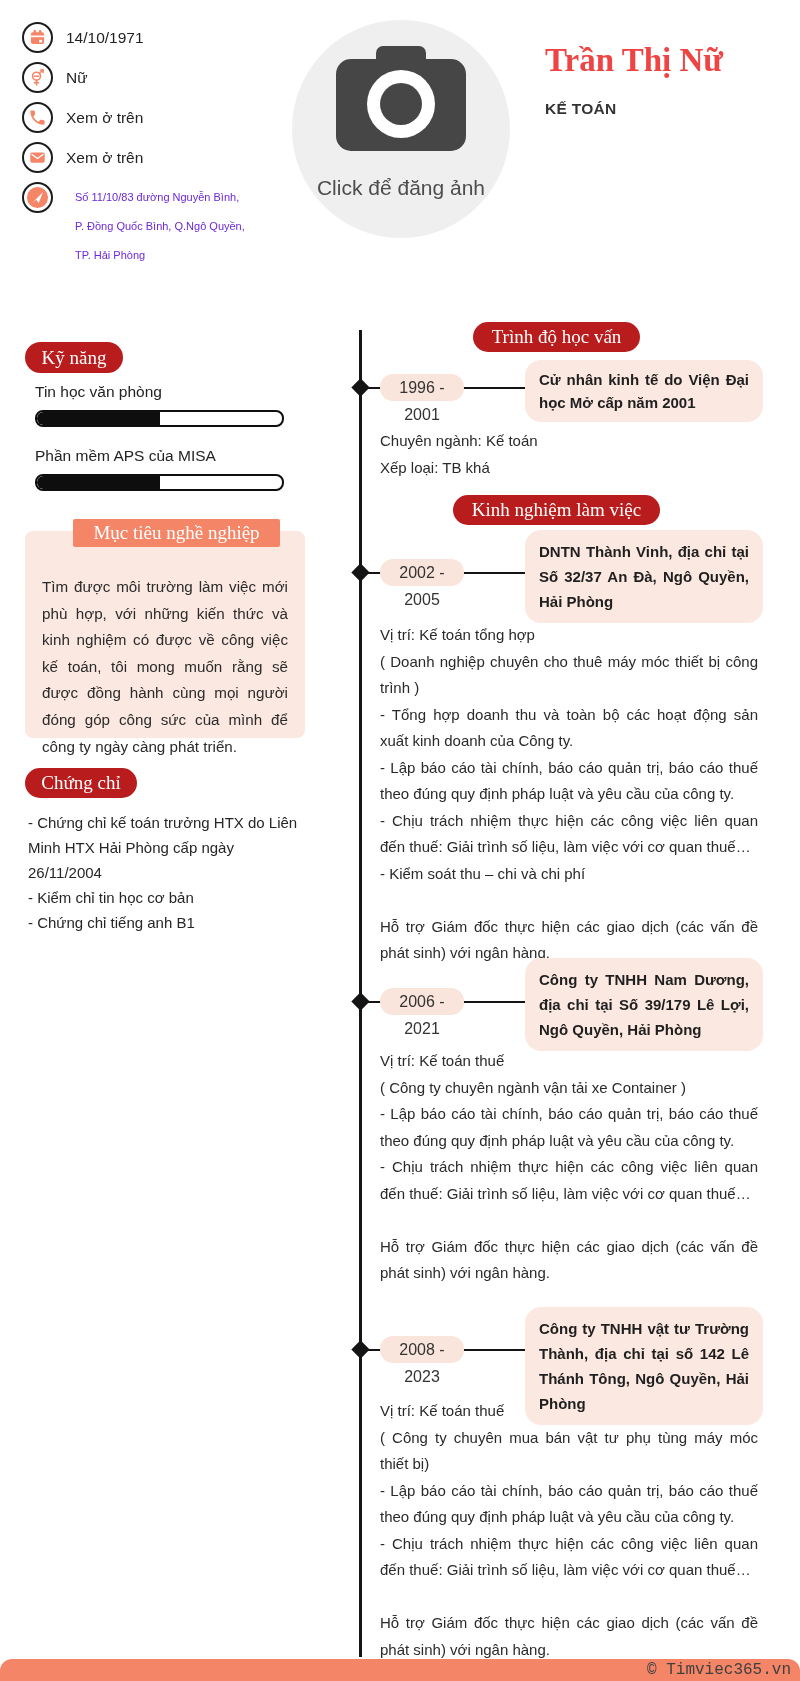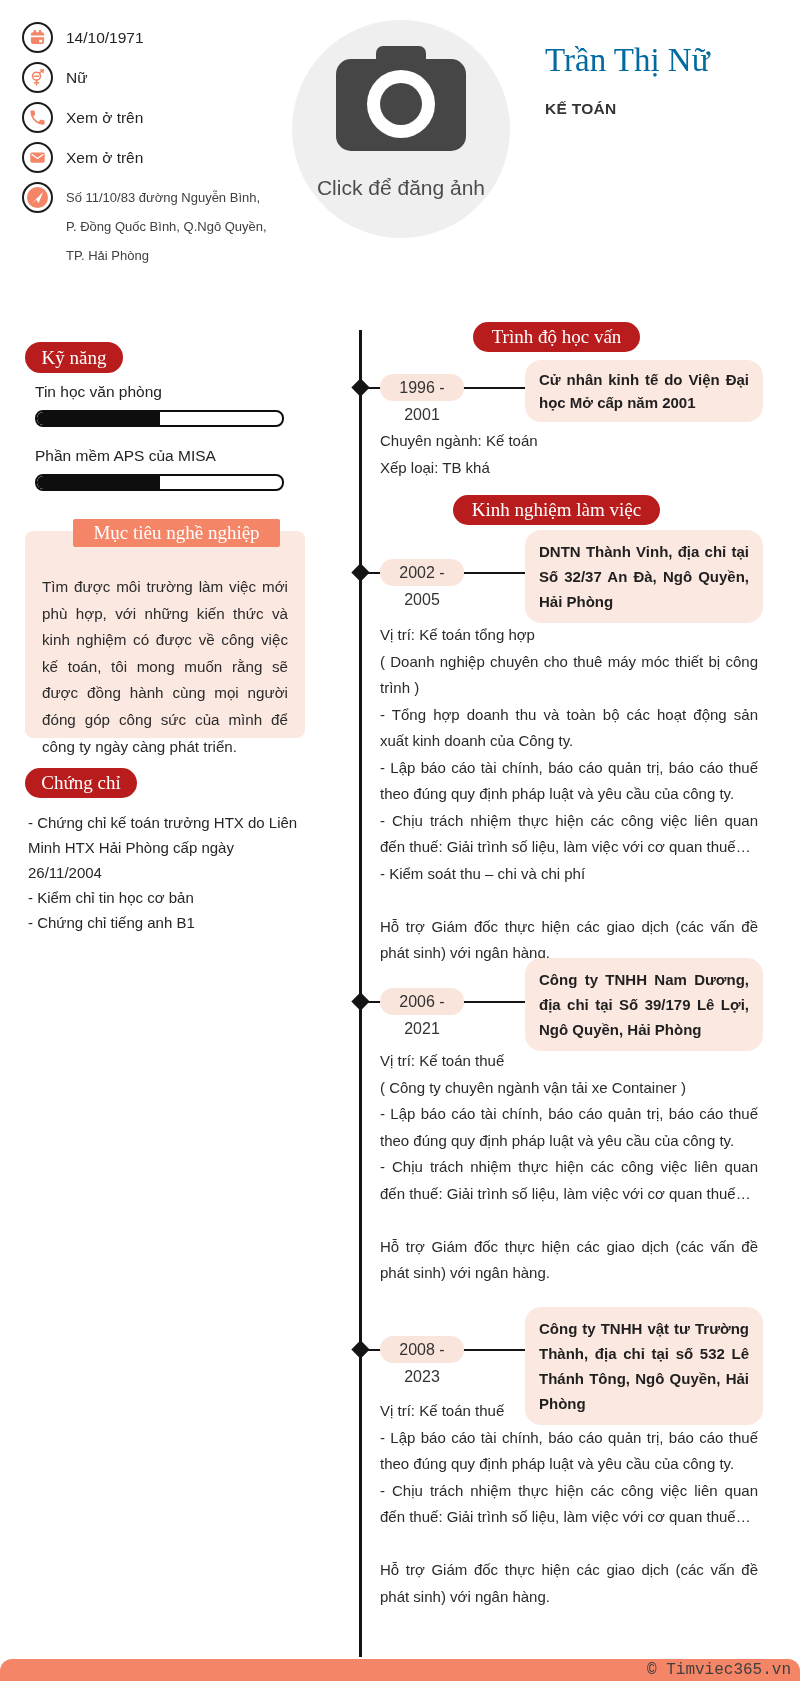--- a/index.html
+++ b/index.html
@@ -5,28 +5,28 @@
   html,body{margin:0;padding:0;background:#fff;}
   #page{position:relative;width:800px;height:1681px;background:#fff;overflow:hidden;
         font-family:"Liberation Sans","DejaVu Sans",sans-serif;color:#242424;}
   .abs{position:absolute;}
 
   
   .contact-row{display:flex;align-items:flex-start;margin-bottom:9px;}
   .cicon{width:31px;height:31px;border:2.5px solid #1c1c1c;border-radius:50%;
          box-sizing:border-box;display:flex;align-items:center;justify-content:center;flex:0 0 auto;}
   .ctext{margin-left:13px;font-size:15.5px;line-height:31px;color:#232323;}
-  .caddr{margin-left:13px;font-size:13px;line-height:29px;color:#404040;padding-top:1px;}
+  .caddr{margin-left:22px;font-size:11px;line-height:29px;color:#6d28d9;padding-top:1px;}
 
   
   .photo{width:218px;height:218px;border-radius:50%;background:#EFEFEF;}
   .photo-caption{width:218px;text-align:center;font-size:21px;color:#4d4d4d;}
 
-  .cv-name{font-family:"Liberation Serif","DejaVu Serif",serif;font-weight:normal;
-           font-size:33px;color:#0369a1;line-height:40px;}
+  .cv-name{font-family:"Liberation Serif","DejaVu Serif",serif;font-weight:bold;
+           font-size:33px;color:#ef4444;line-height:40px;}
   .cv-title{font-size:15.5px;font-weight:bold;color:#333;letter-spacing:.3px;}
 
   
   .pill{background:#b91c1c;color:#fff;font-family:"Liberation Serif","DejaVu Serif",serif;
         font-size:19px;text-align:center;border-radius:16px;}
   .hdr-rect{background:#F48567;color:#fff;font-family:"Liberation Serif","DejaVu Serif",serif;
         font-size:19px;text-align:center;border-radius:2px;}
 
   
   .skill-label{font-size:15.5px;color:#232323;}
@@ -192,24 +192,25 @@
       <p>( Công ty chuyên ngành vận tải xe Container )</p>
       <p>- Lập báo cáo tài chính, báo cáo quản trị, báo cáo thuế theo đúng quy định pháp luật và yêu cầu của công ty.</p>
       <p>- Chịu trách nhiệm thực hiện các công việc liên quan đến thuế: Giải trình số liệu, làm việc với cơ quan thuế…</p>
       <p></p>
       <p>Hỗ trợ Giám đốc thực hiện các giao dịch (các vấn đề phát sinh) với ngân hàng.</p>
     </div>
 
   <div class="abs hline" style="left:360px;top:1349px;width:165px;"></div>
   <div class="abs diamond" style="left:354px;top:1343px;"></div>
   <div class="abs date-pill" style="left:380px;top:1336px;width:84px;height:27px;">2008 - 2023</div>
-  <div class="abs org-box" style="left:525px;top:1307px;width:238px;">Công ty TNHH vật tư Trường Thành, địa chỉ tại số 532 Lê Thánh Tông, Ngô Quyền, Hải Phòng</div>
+  <div class="abs org-box" style="left:525px;top:1307px;width:238px;">Công ty TNHH vật tư Trường Thành, địa chỉ tại số 142 Lê Thánh Tông, Ngô Quyền, Hải Phòng</div>
   <div class="abs details" style="left:380px;top:1398px;width:378px;">
 
   <p>Vị trí: Kế toán thuế</p>
+      <p>( Công ty chuyên mua bán vật tư phụ tùng máy móc thiết bị)</p>
       <p>- Lập báo cáo tài chính, báo cáo quản trị, báo cáo thuế theo đúng quy định pháp luật và yêu cầu của công ty.</p>
       <p>- Chịu trách nhiệm thực hiện các công việc liên quan đến thuế: Giải trình số liệu, làm việc với cơ quan thuế…</p>
       <p></p>
       <p>Hỗ trợ Giám đốc thực hiện các giao dịch (các vấn đề phát sinh) với ngân hàng.</p>
     </div>
 
   <div class="abs footer" style="left:0;top:1659px;width:800px;height:22px;">
     <span>© Timviec365.vn</span>
   </div>
 

